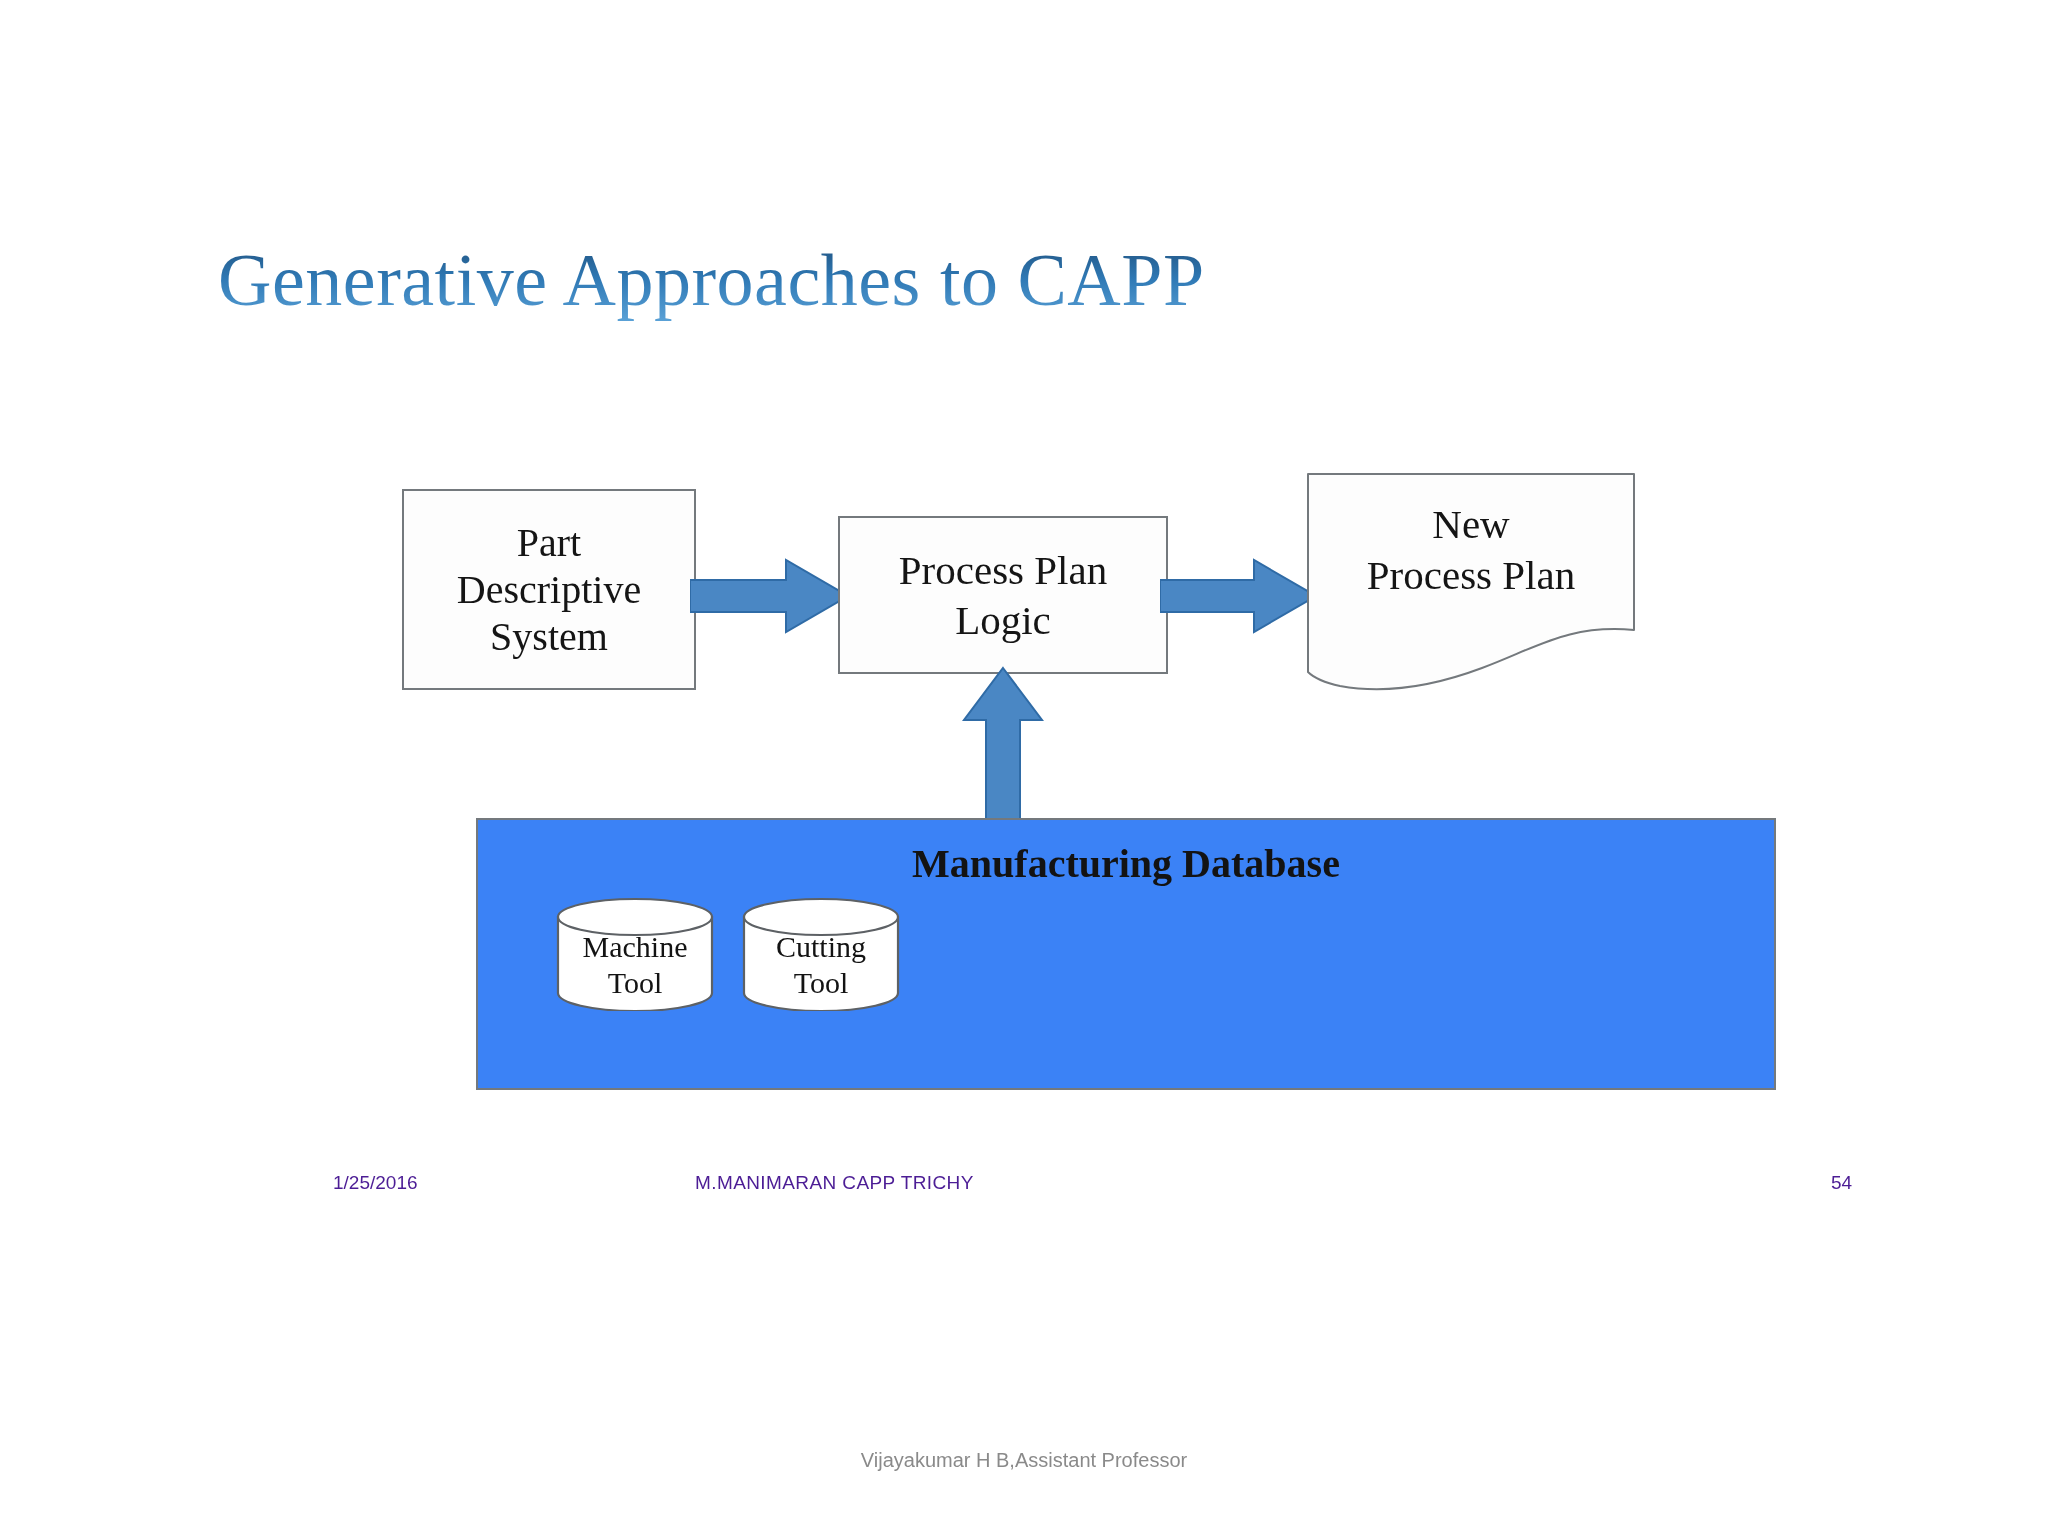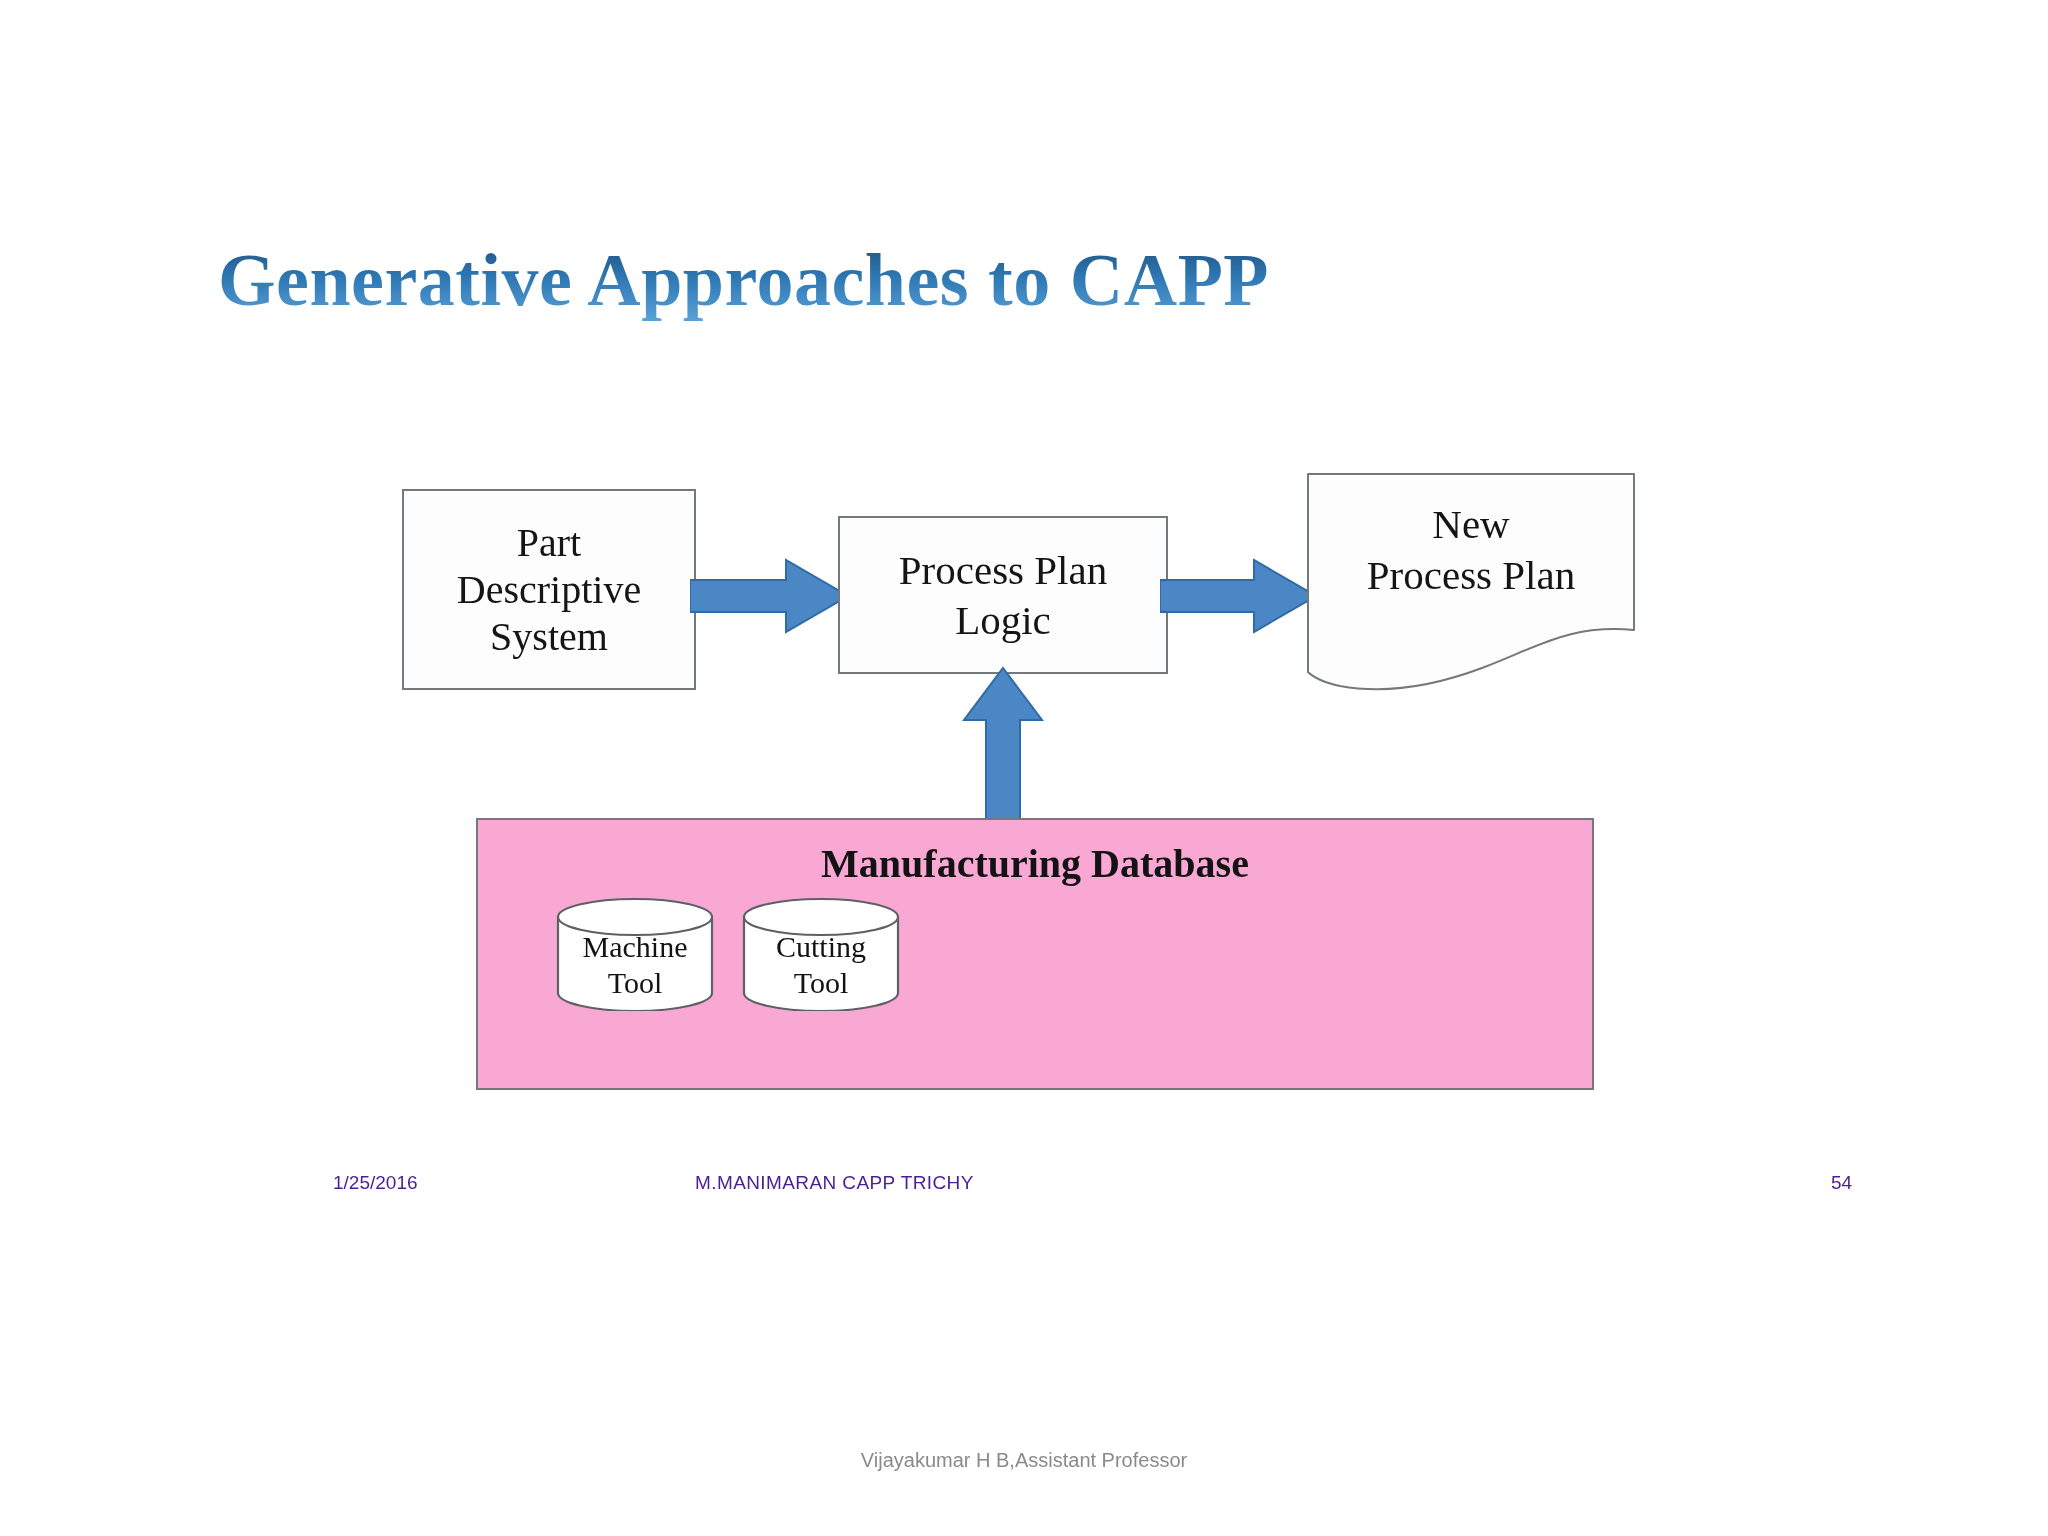--- a/index.html
+++ b/index.html
@@ -16,21 +16,21 @@
     font-family: "Liberation Sans", sans-serif;
   }
 
   
   #slide-title {
     position: absolute;
     left: 218px;
     top: 238px;
     font-family: "Liberation Serif", serif;
     font-size: 74px;
-    font-weight: 700;
+    font-weight: 400;
     letter-spacing: 0.5px;
     white-space: nowrap;
     background: linear-gradient(180deg, #1f4e79 0%, #2f79b5 48%, #5ca3d8 100%);
     -webkit-background-clip: text;
     background-clip: text;
     color: transparent;
     -webkit-text-fill-color: transparent;
   }
 
   
@@ -115,24 +115,24 @@
 
   #arrow-part-logic { left: 690px; top: 556px; width: 158px; height: 80px; }
   #arrow-logic-newplan { left: 1160px; top: 556px; width: 156px; height: 80px; }
   #arrow-db-logic { left: 962px; top: 666px; width: 82px; height: 168px; }
 
   
   #db-panel {
     position: absolute;
     left: 476px;
     top: 818px;
-    width: 1118px;
+    width: 1300px;
     height: 272px;
     box-sizing: border-box;
-    background: #f9a8d4;
+    background: #3b82f6;
     border: 2px solid #74797d;
   }
   #db-title {
     position: absolute;
     left: 0;
     top: 20px;
     width: 100%;
     text-align: center;
     font-family: "Liberation Serif", serif;
     font-weight: bold;

